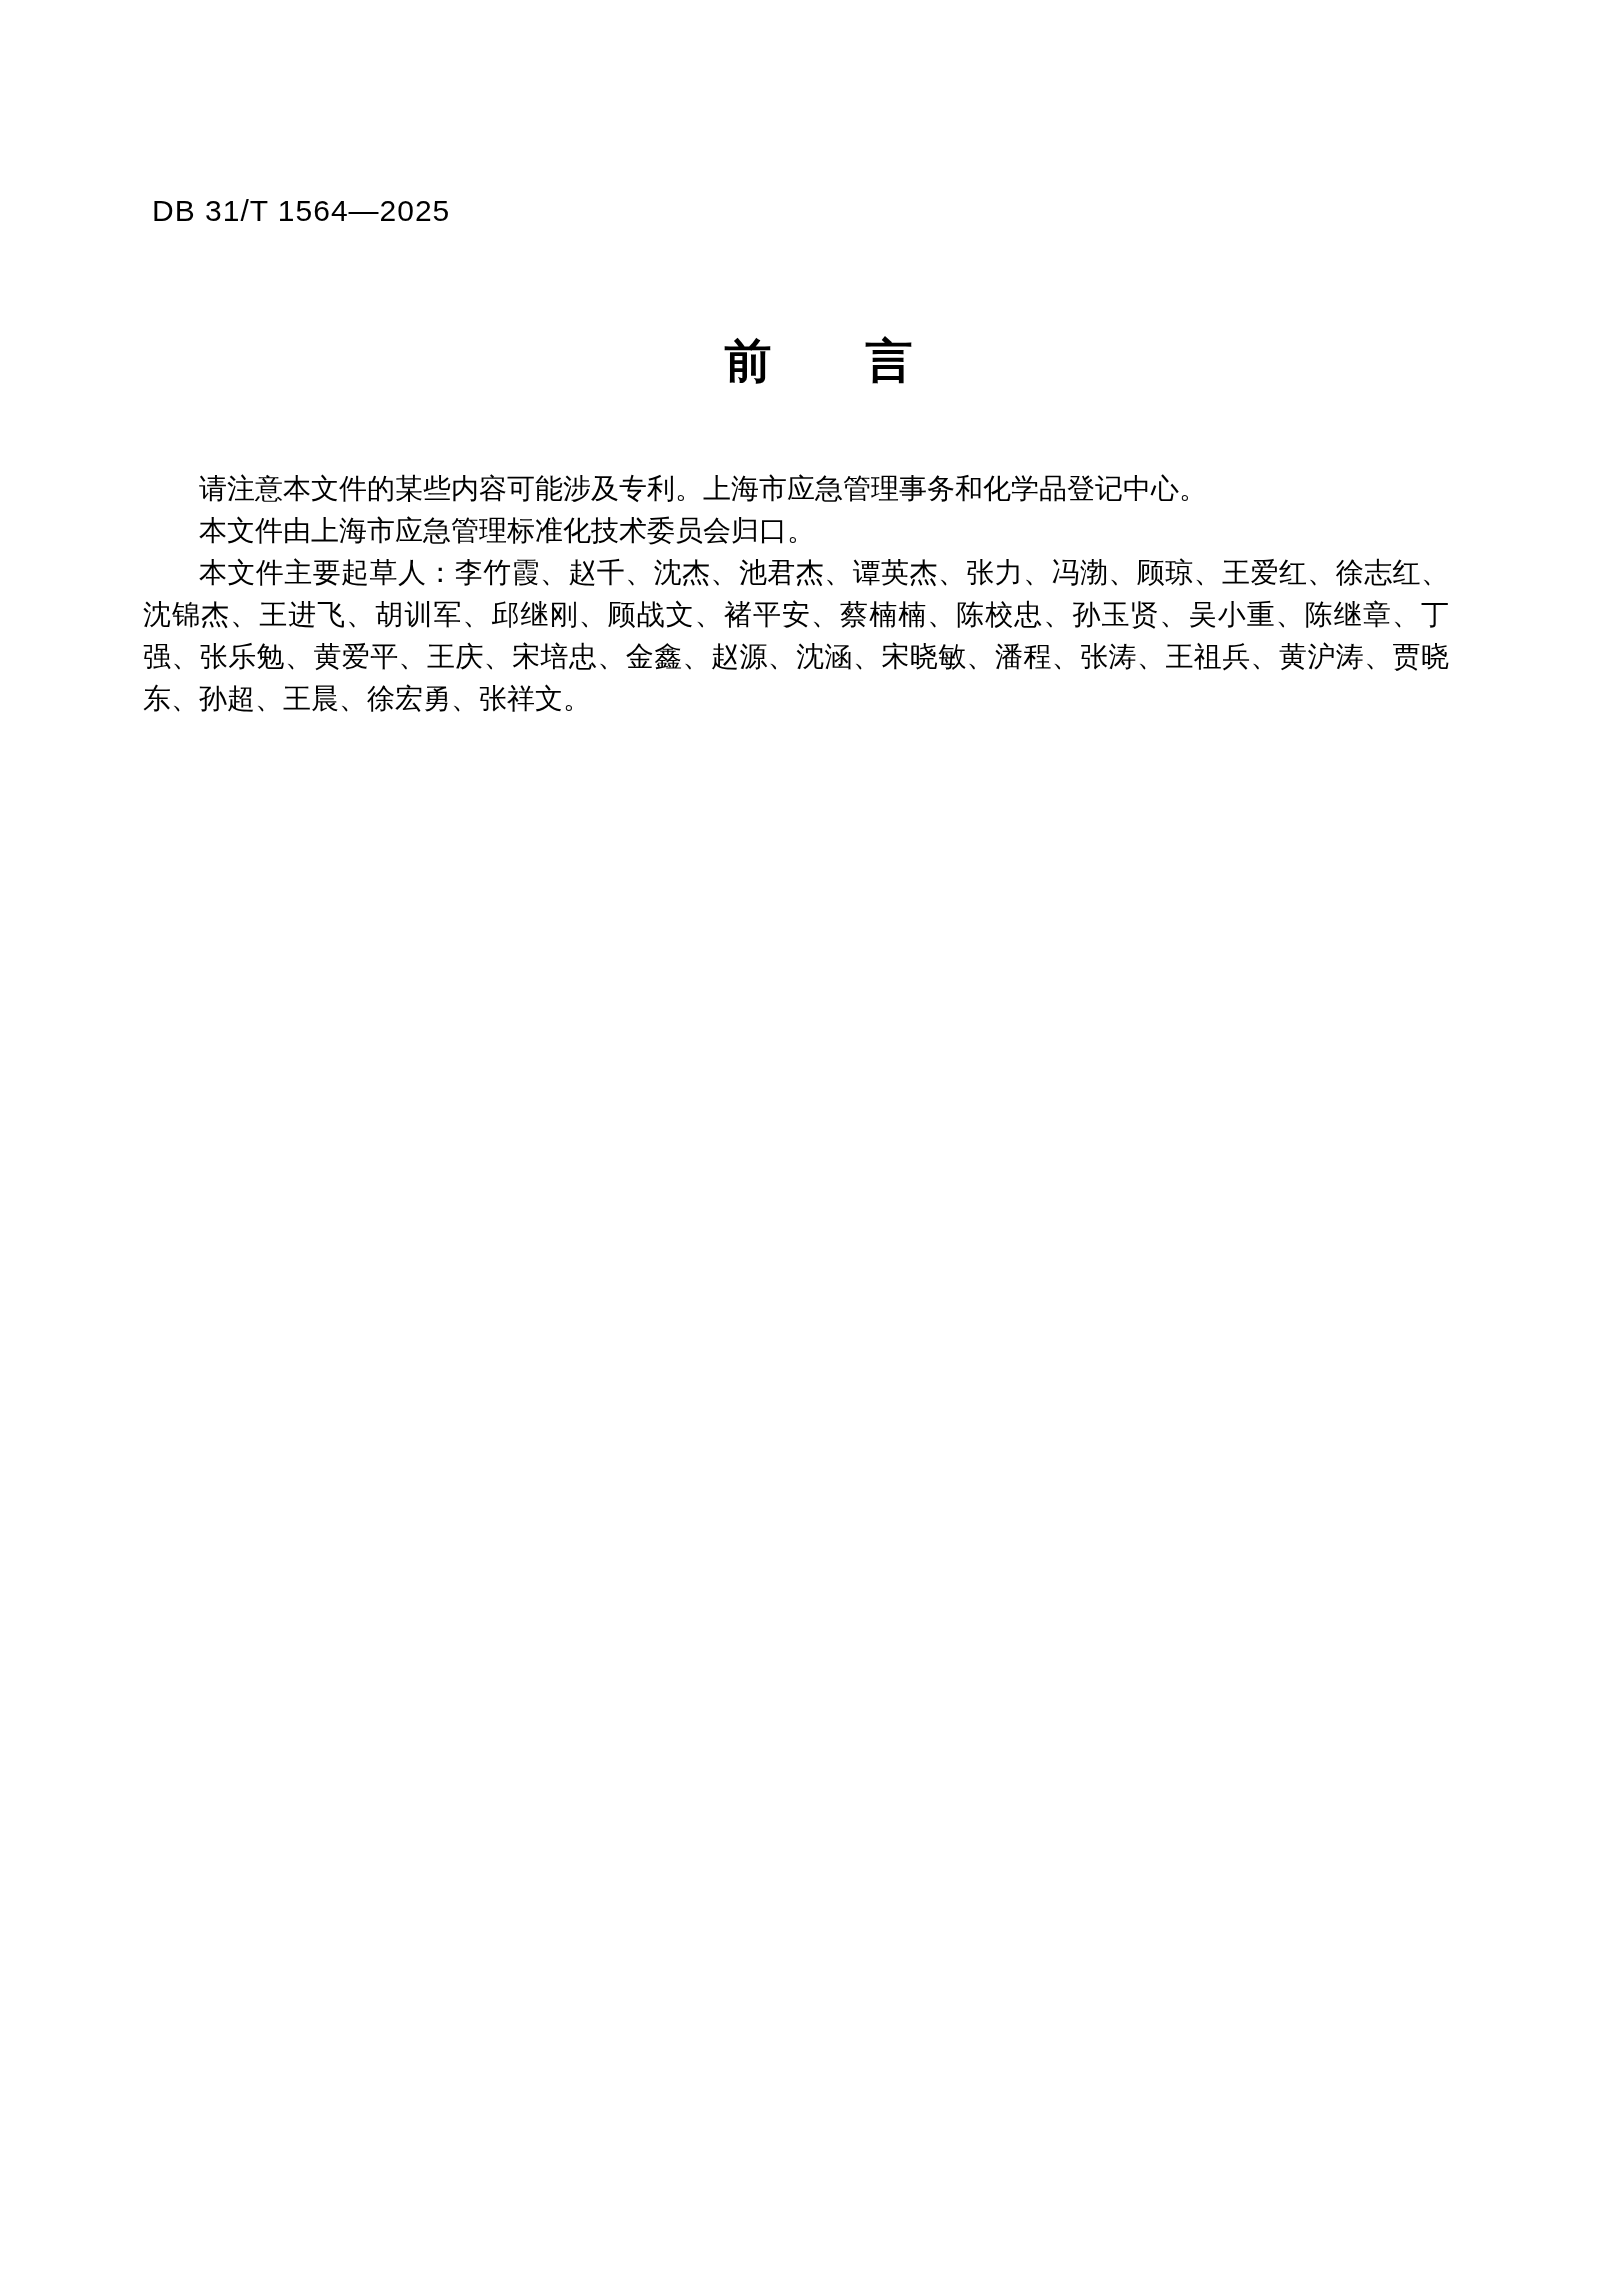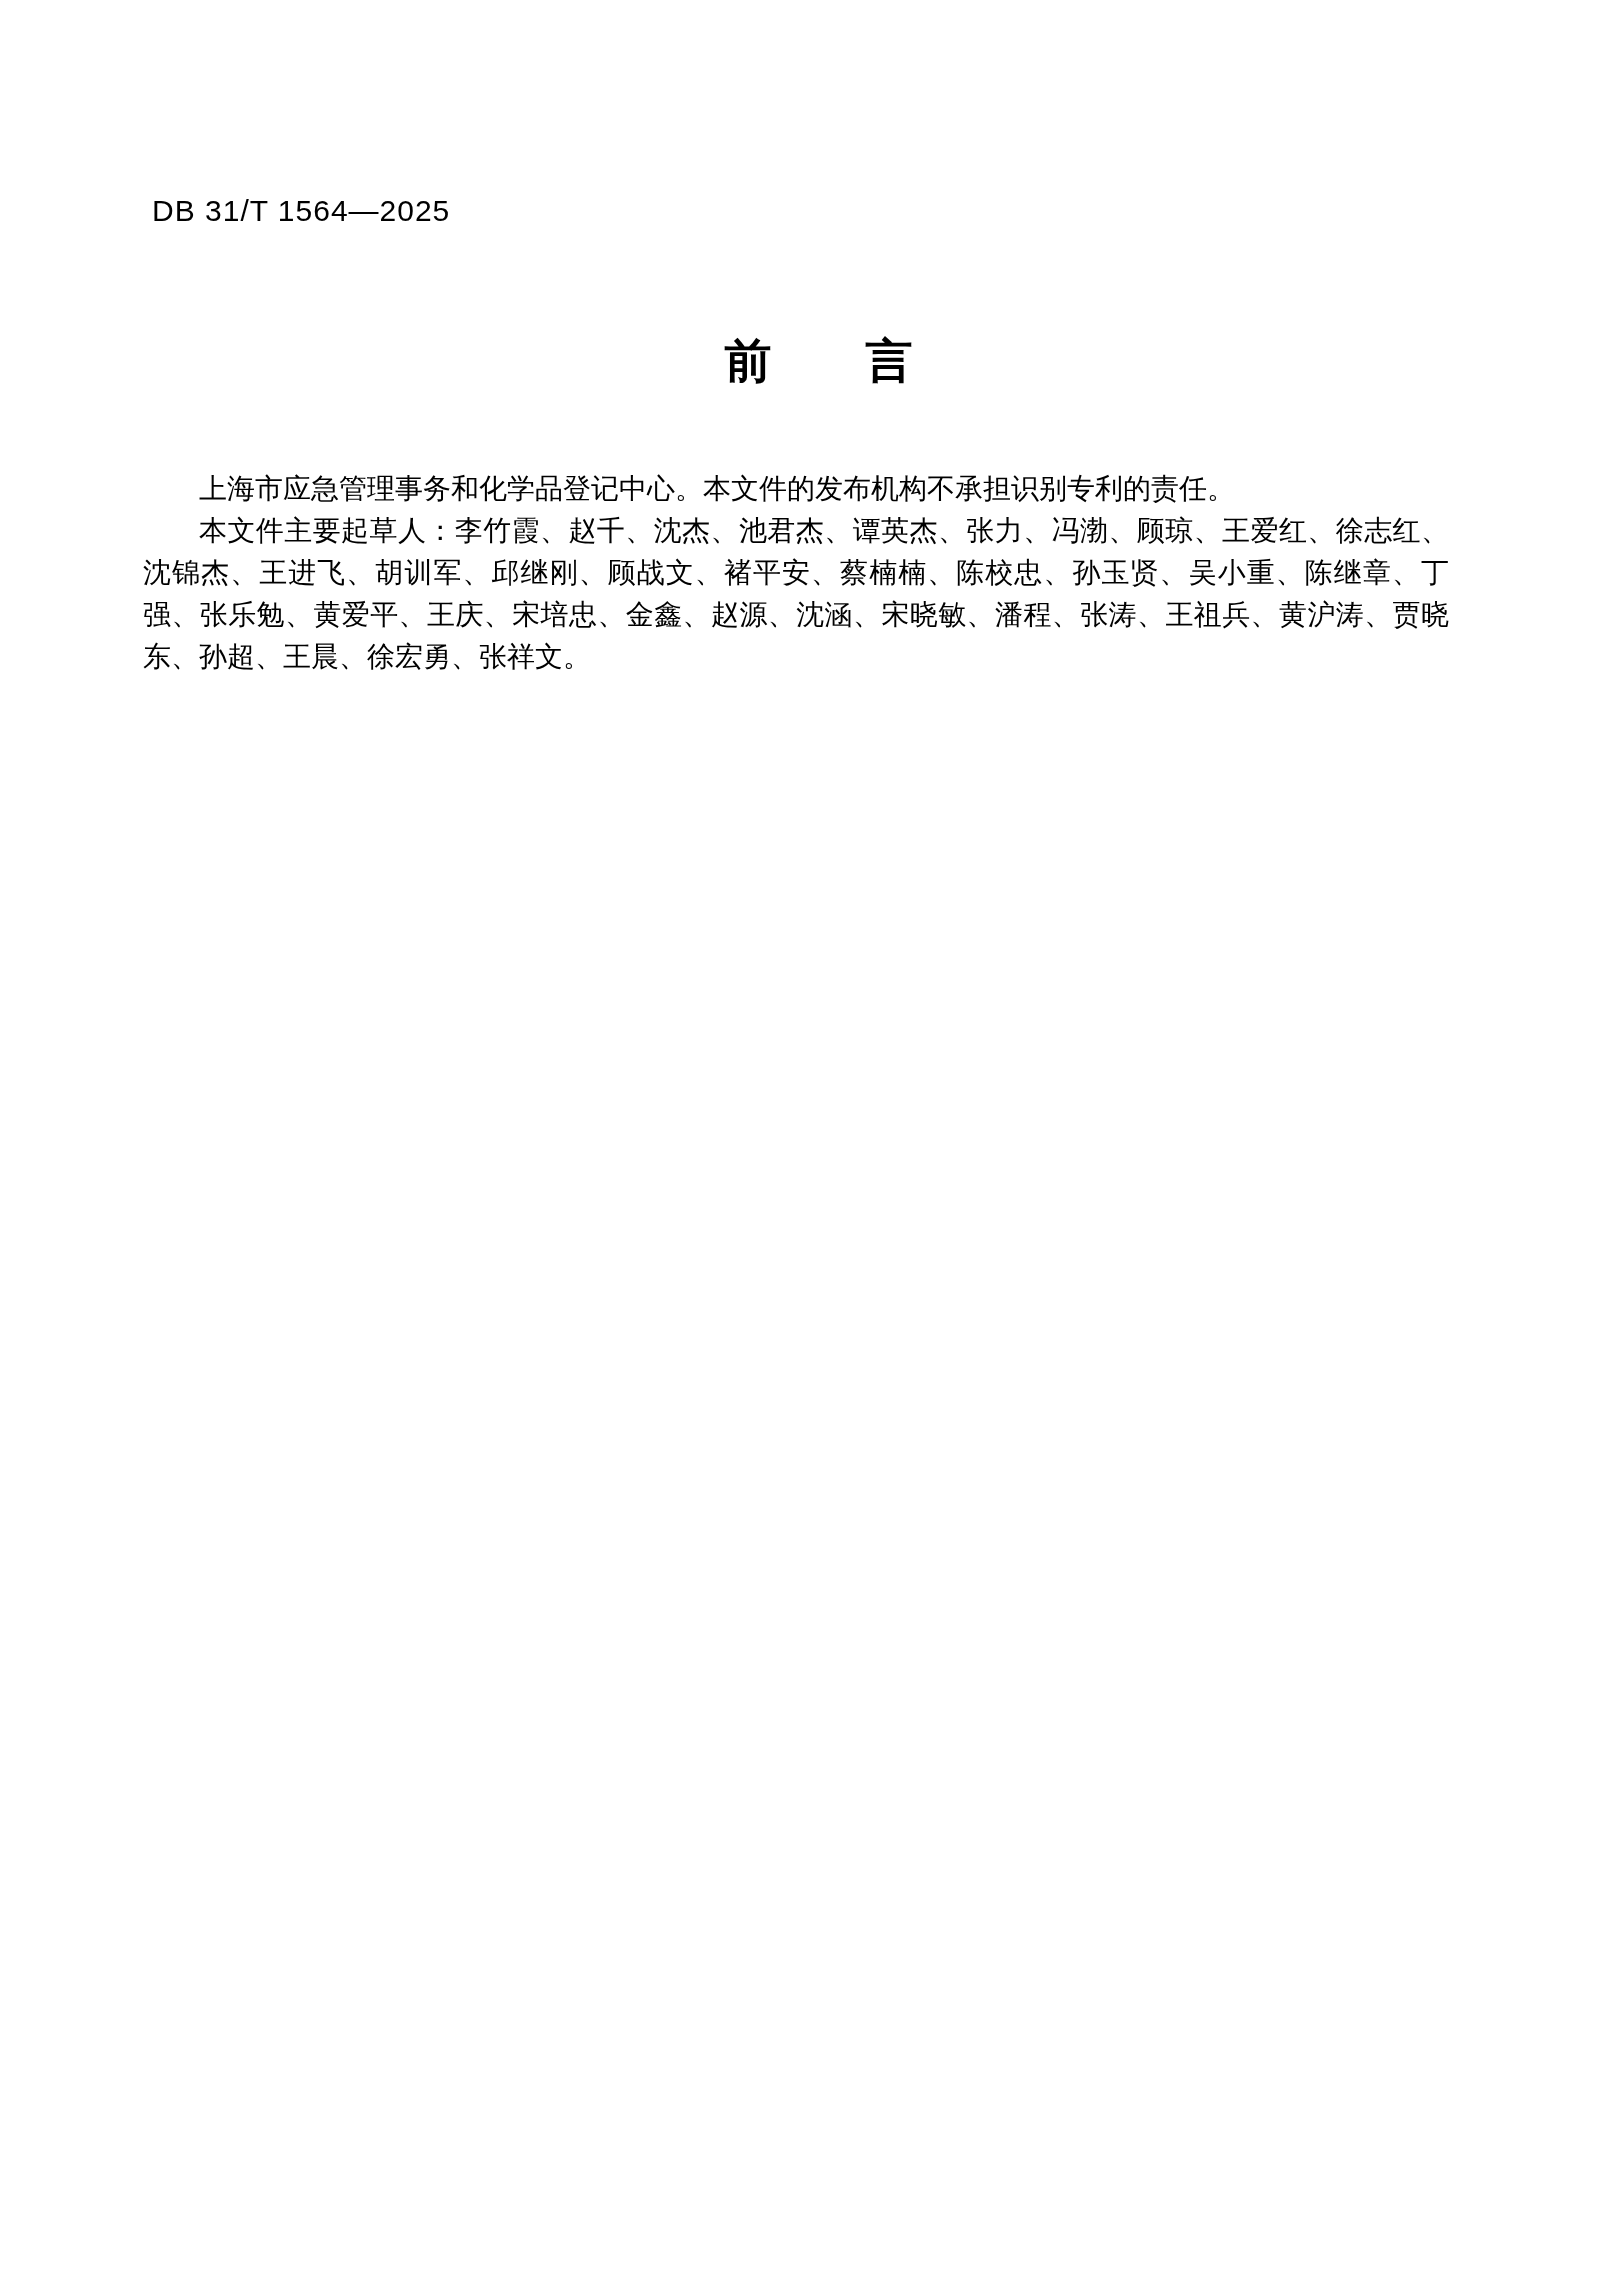--- a/index.html
+++ b/index.html
@@ -69,20 +69,21 @@
 </head>
 <body>
 
 <div class="page">
 
   <div class="doc-code">DB 31/T 1564—2025</div>
 
   <h1 class="page-title">前　　言</h1>
 
   <div class="body-text">
-    <p>上海市应急管理事务和化学品登记中心。本文件的发布机构不承担识别专利的责任。</p>
+    <p>请注意本文件的某些内容可能涉及专利。上海市应急管理事务和化学品登记中心。</p>
+    <p>本文件由上海市应急管理标准化技术委员会归口。</p>
     <p>本文件主要起草人：李竹霞、赵千、沈杰、池君杰、谭英杰、张力、冯渤、顾琼、王爱红、徐志红、沈锦杰、王进飞、胡训军、邱继刚、顾战文、褚平安、蔡楠楠、陈校忠、孙玉贤、吴小重、陈继章、丁强、张乐勉、黄爱平、王庆、宋培忠、金鑫、赵源、沈涵、宋晓敏、潘程、张涛、王祖兵、黄沪涛、贾晓东、孙超、王晨、徐宏勇、张祥文。</p>
   </div>
 
   <div class="page-number">II</div>
 
 </div>
 
 
 </body></html>

